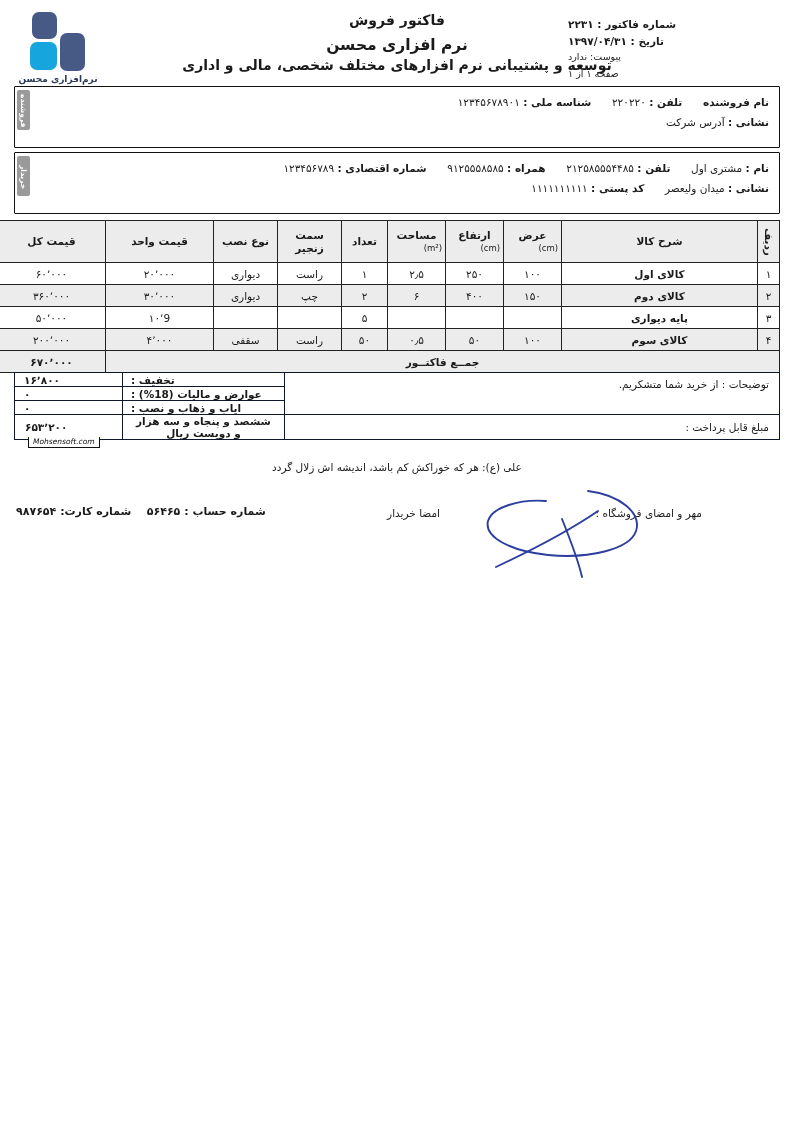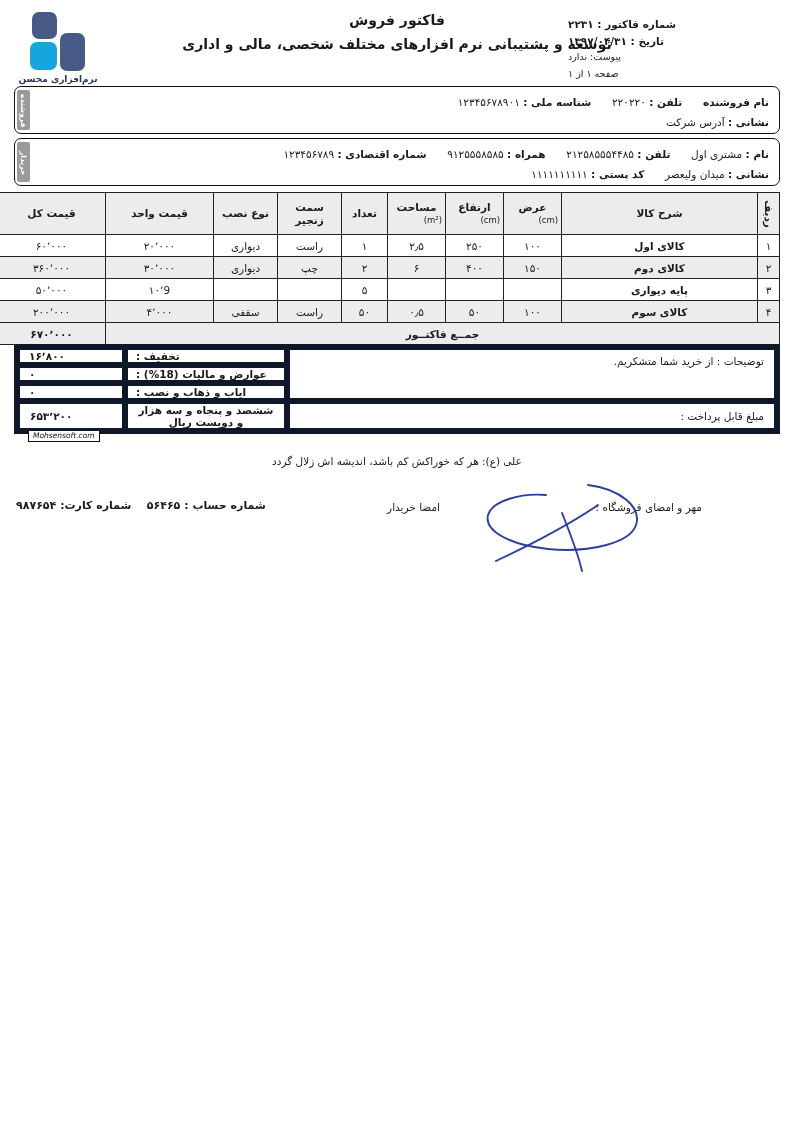--- a/index.html
+++ b/index.html
@@ -99,22 +99,22 @@
     font-weight: bold;
     color: #2b3a57;
     letter-spacing: -0.2px;
   }
 
   
   .party-box {
     position: relative;
     margin: 0 14px 4px 14px;
     border: 1.4px solid #111;
-    border-radius: 7px;
-    height: 48px;
+    border-radius: 1px;
+    height: 62px;
     padding: 5px 10px 0 22px;
     background: #fff;
   }
   .party-tab {
     position: absolute;
     top: 3px;
     left: 2px;
     width: 13px;
     height: 40px;
     background: #9a9a9a;
@@ -198,21 +198,21 @@
   .sum-label { text-align: right; padding-right: 7px; }
 
   
   table.totals {
     width: 100%;
     border-collapse: collapse;
     table-layout: fixed;
     margin-top: -1px;
   }
   table.totals td {
-    border: 6px solid #0f172a;
+    border: 1px solid #0f172a;
     font-size: 10.5px;
     padding: 0 10px;
     height: 14px;
   }
   .tt-note {
     text-align: right;
     vertical-align: top;
     padding-top: 5px !important;
     font-size: 9.5px;
   }
@@ -307,20 +307,21 @@
       <div class="logo-mark">
         <i class="lg-tl"></i>
           <i class="lg-r"></i>
           <i class="lg-bl"></i>
       </div>
       <div class="logo-text">نرم‌افزاری محسن</div>
     </div>
 
     <div class="hdr-center">
       <div class="doc-title">فاکتور فروش</div>
+      <div class="company-name">نرم افزاری محسن</div>
       <div class="company-slogan">توسعه و پشتیبانی نرم افزارهای مختلف شخصی، مالی و اداری</div>
     </div>
 
     <div class="hdr-left">
       <div class="row">
         <span>شماره فاکتور :</span>
         <span>۲۲۳۱</span>
       </div>
       <div class="row">
         <span>تاریخ :</span>

